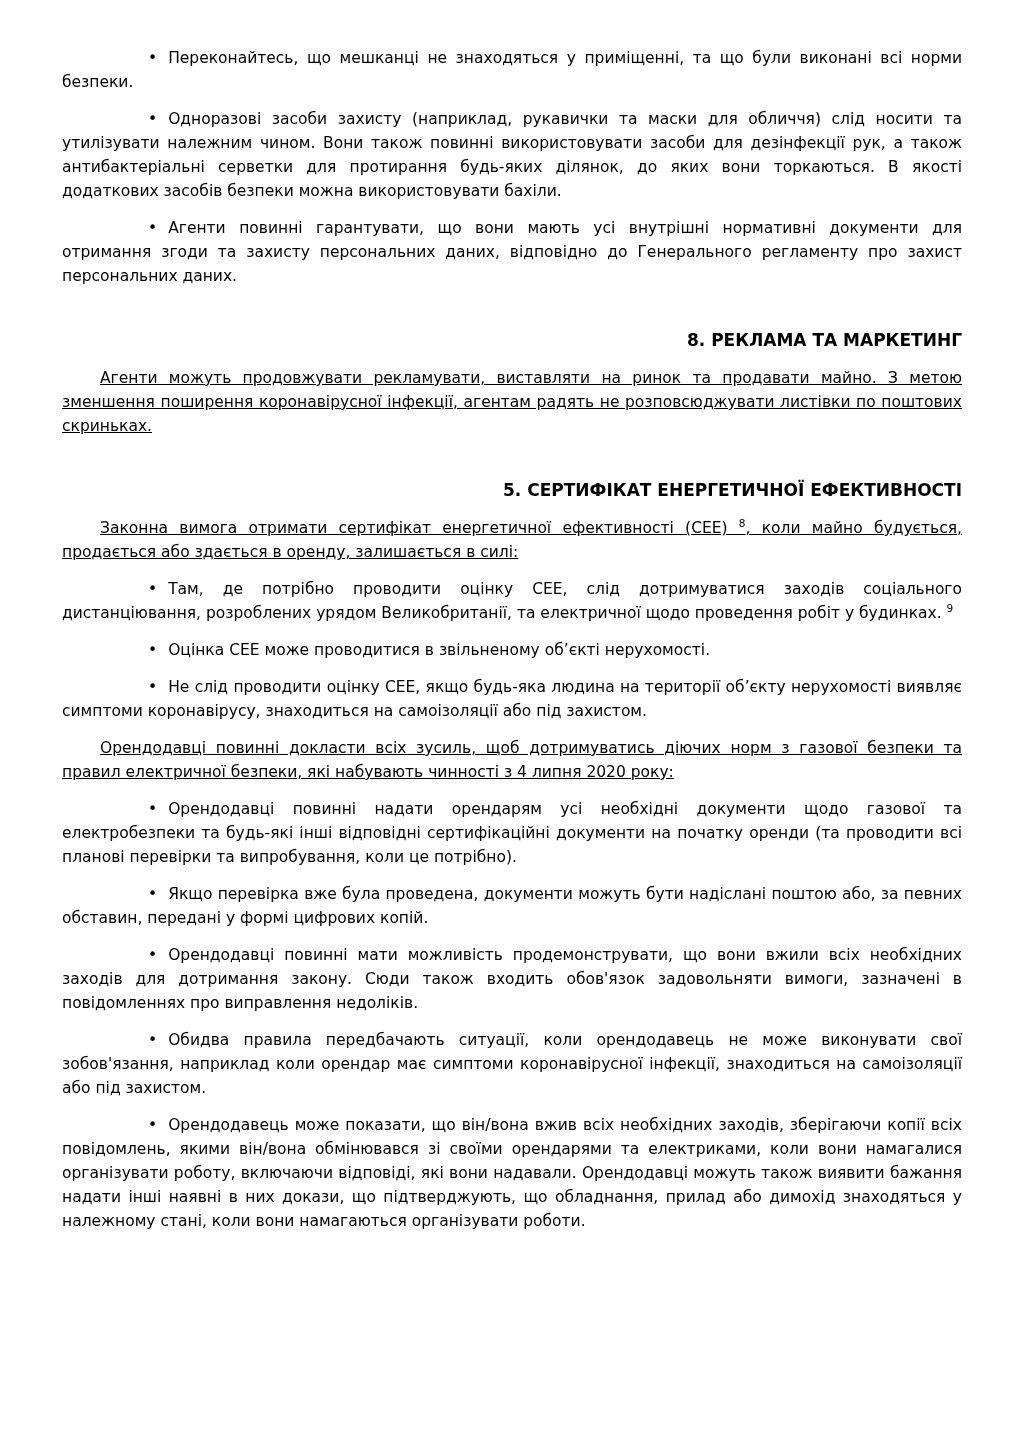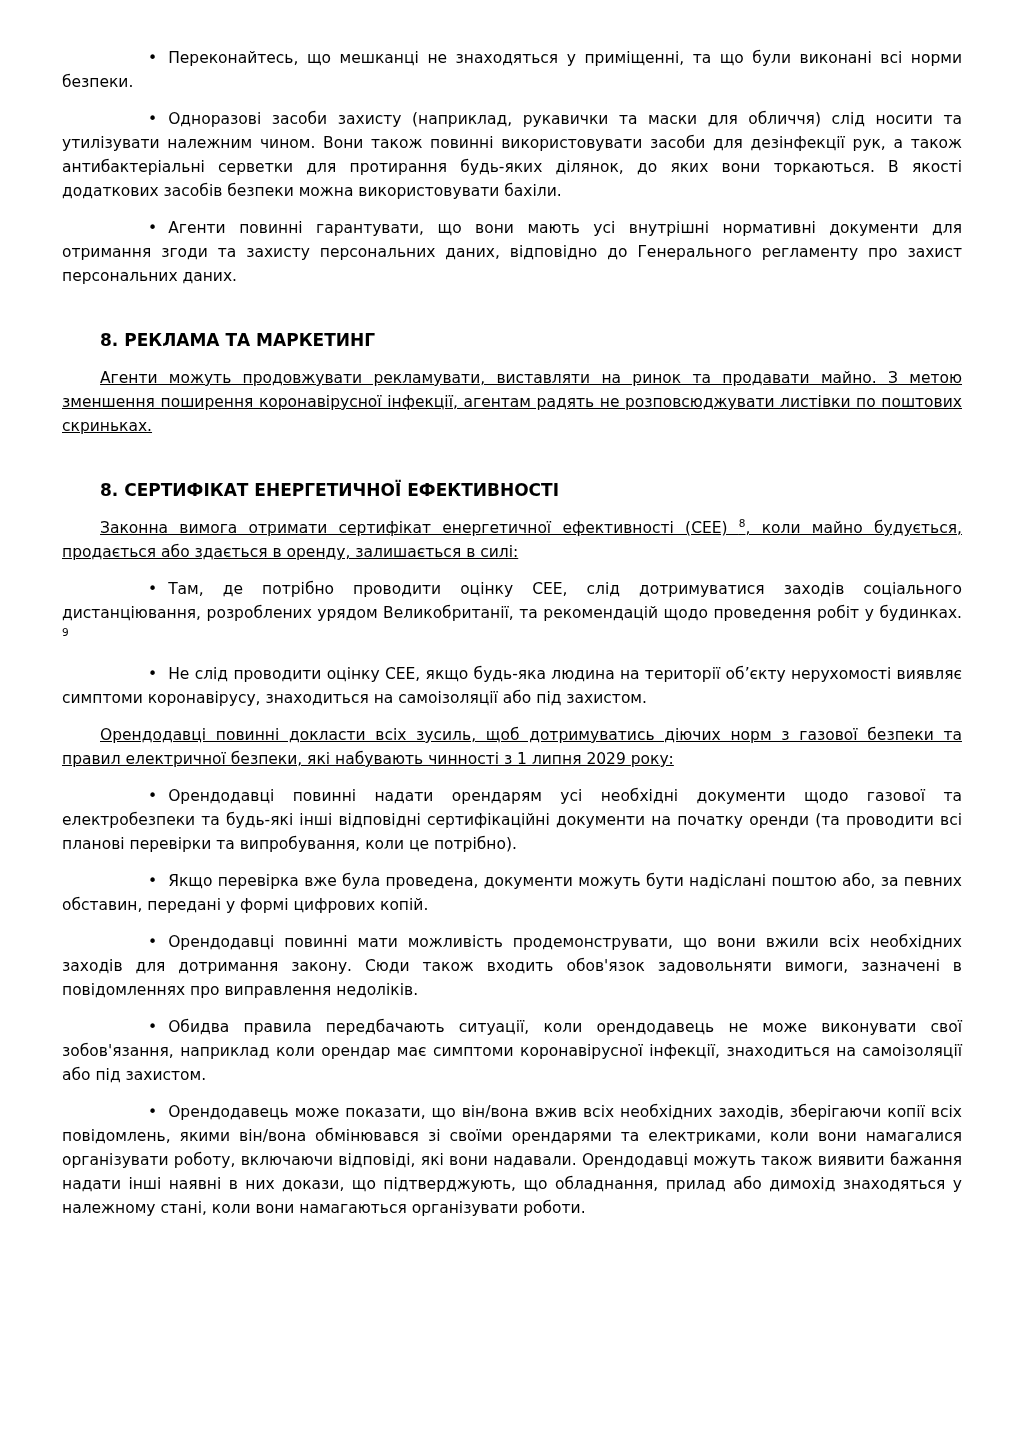--- a/index.html
+++ b/index.html
@@ -35,21 +35,21 @@
   .bl {
     padding-right: 11px;
   }
   h2.heading {
     font-family: "DejaVu Sans", "Liberation Sans", sans-serif;
     font-size: 17px;
     line-height: 24px;
     font-weight: bold;
     margin: 40px 0 14px 0;
     text-indent: 38px;
-    text-align: left;
+    text-align: right;
   }
   sup.fn {
     font-size: 10.5px;
     line-height: 0;
     vertical-align: super;
   }
 </style>
 </head>
 <body>
 
@@ -59,31 +59,32 @@
     <p class="bullet"><span class="bl">•</span><span>Переконайтесь, що мешканці не знаходяться у приміщенні, та що були виконані всі норми безпеки.</span></p>
 
     <p class="bullet"><span class="bl">•</span><span>Одноразові засоби захисту (наприклад, рукавички та маски для обличчя) слід носити та утилізувати належним чином. Вони також повинні використовувати засоби для дезінфекції рук, а також антибактеріальні серветки для протирання будь-яких ділянок, до яких вони торкаються. В якості додаткових засобів безпеки можна використовувати бахіли.</span></p>
 
     <p class="bullet"><span class="bl">•</span><span>Агенти повинні гарантувати, що вони мають усі внутрішні нормативні документи для отримання згоди та захисту персональних даних, відповідно до Генерального регламенту про захист персональних даних.</span></p>
 
     <h2 class="heading">8. РЕКЛАМА ТА МАРКЕТИНГ</h2>
 
     <p class="para">Агенти можуть продовжувати рекламувати, виставляти на ринок та продавати майно. З метою зменшення поширення коронавірусної інфекції, агентам радять не розповсюджувати листівки по поштових скриньках.</p>
 
-    <h2 class="heading">8. СЕРТИФІКАТ ЕНЕРГЕТИЧНОЇ ЕФЕКТИВНОСТІ</h2>
+    <h2 class="heading">5. СЕРТИФІКАТ ЕНЕРГЕТИЧНОЇ ЕФЕКТИВНОСТІ</h2>
 
     <p class="para"><span>Законна вимога отримати сертифікат енергетичної ефективності (СЕЕ) </span><sup class="fn">8</sup><span>, коли майно будується, продається або здається в оренду, залишається в силі:</span></p>
 
-    <p class="bullet"><span class="bl">•</span><span>Там, де потрібно проводити оцінку СЕЕ, слід дотримуватися заходів соціального дистанціювання, розроблених урядом Великобританії, та рекомендацій щодо проведення робіт у будинках. </span><sup class="fn">9</sup></p>
+    <p class="bullet"><span class="bl">•</span><span>Там, де потрібно проводити оцінку СЕЕ, слід дотримуватися заходів соціального дистанціювання, розроблених урядом Великобританії, та електричної щодо проведення робіт у будинках. </span><sup class="fn">9</sup></p>
 
+    <p class="bullet"><span class="bl">•</span><span>Оцінка СЕЕ може проводитися в звільненому об’єкті нерухомості.</span></p>
 
     <p class="bullet"><span class="bl">•</span><span>Не слід проводити оцінку СЕЕ, якщо будь-яка людина на території об’єкту нерухомості виявляє симптоми коронавірусу, знаходиться на самоізоляції або під захистом.</span></p>
 
 
-    <p class="para">Орендодавці повинні докласти всіх зусиль, щоб дотримуватись діючих норм з газової безпеки та правил електричної безпеки, які набувають чинності з 1 липня 2029 року:</p>
+    <p class="para">Орендодавці повинні докласти всіх зусиль, щоб дотримуватись діючих норм з газової безпеки та правил електричної безпеки, які набувають чинності з 4 липня 2020 року:</p>
 
     <p class="bullet"><span class="bl">•</span><span>Орендодавці повинні надати орендарям усі необхідні документи щодо газової та електробезпеки та будь-які інші відповідні сертифікаційні документи на початку оренди (та проводити всі планові перевірки та випробування, коли це потрібно).</span></p>
 
     <p class="bullet"><span class="bl">•</span><span>Якщо перевірка вже була проведена, документи можуть бути надіслані поштою або, за певних обставин, передані у формі цифрових копій.</span></p>
 
     <p class="bullet"><span class="bl">•</span><span>Орендодавці повинні мати можливість продемонструвати, що вони вжили всіх необхідних заходів для дотримання закону. Сюди також входить обов'язок задовольняти вимоги, зазначені в повідомленнях про виправлення недоліків.</span></p>
 
     <p class="bullet"><span class="bl">•</span><span>Обидва правила передбачають ситуації, коли орендодавець не може виконувати свої зобов'язання, наприклад коли орендар має симптоми коронавірусної інфекції, знаходиться на самоізоляції або під захистом.</span></p>
 
     <p class="bullet"><span class="bl">•</span><span>Орендодавець може показати, що він/вона вжив всіх необхідних заходів, зберігаючи копії всіх повідомлень, якими він/вона обмінювався зі своїми орендарями та електриками, коли вони намагалися організувати роботу, включаючи відповіді, які вони надавали. Орендодавці можуть також виявити бажання надати інші наявні в них докази, що підтверджують, що обладнання, прилад або димохід знаходяться у належному стані, коли вони намагаються організувати роботи.</span></p>

